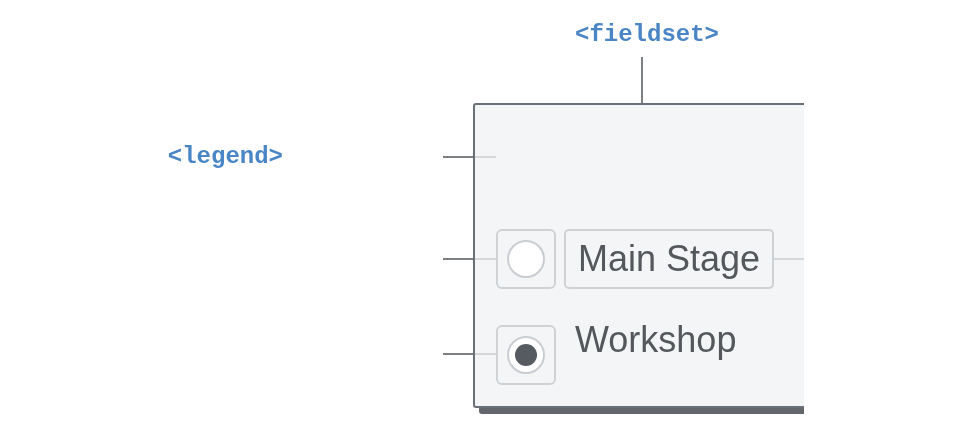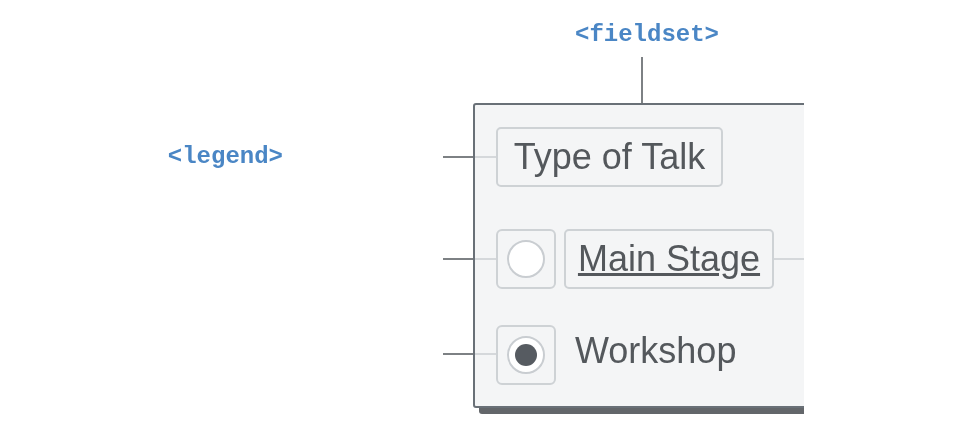--- a/index.html
+++ b/index.html
@@ -102,26 +102,25 @@
     background: #565b61;
   }
   .label-box {
     left: 89px;
     top: 124px;
     width: 210px;
     height: 60px;
     display: flex;
     align-items: center;
     justify-content: center;
-    text-decoration: underline;
   }
   .workshop-text {
     position: absolute;
     left: 100px;
-    top: 228px;
+    top: 217px;
     line-height: 36px;
     white-space: nowrap;
   }
 </style>
 </head>
 <body>
 
 <div class="canvas">
 
   <div class="tag" style="left: 563px; top: 23px; width: 168px; text-align: center;">&lt;fieldset&gt;</div>
@@ -135,21 +134,20 @@
   <div class="line h" style="left: 443px; top: 353px; width: 30px;"></div>
   <div class="line h" style="left: 814px; top: 258px; width: 20px;"></div>
 
   <div class="fieldset-box">
 
     <div class="line h light" style="left: 0; top: 51px; width: 21px;"></div>
     <div class="line h light" style="left: 0; top: 153px; width: 21px;"></div>
     <div class="line h light" style="left: 0; top: 248px; width: 21px;"></div>
     <div class="line h light" style="left: 298px; top: 153px; width: 33px;"></div>
 
-    <div class="inner-box legend-box form-text">Type of Talk</div>
 
     <div class="inner-box radio-box main">
       <div class="radio-circle"></div>
     </div>
     <div class="inner-box label-box form-text">Main Stage</div>
 
     <div class="inner-box radio-box workshop">
       <div class="radio-circle">
         <div class="radio-dot"></div>
       </div>

